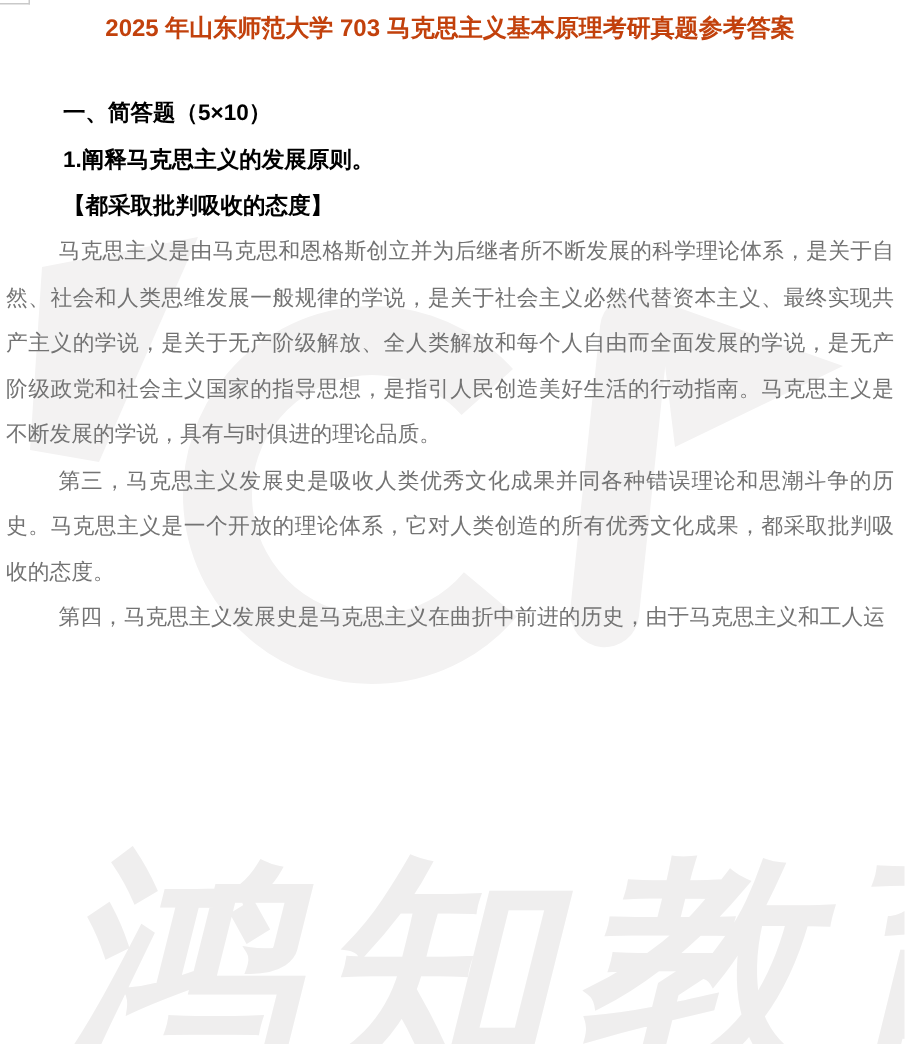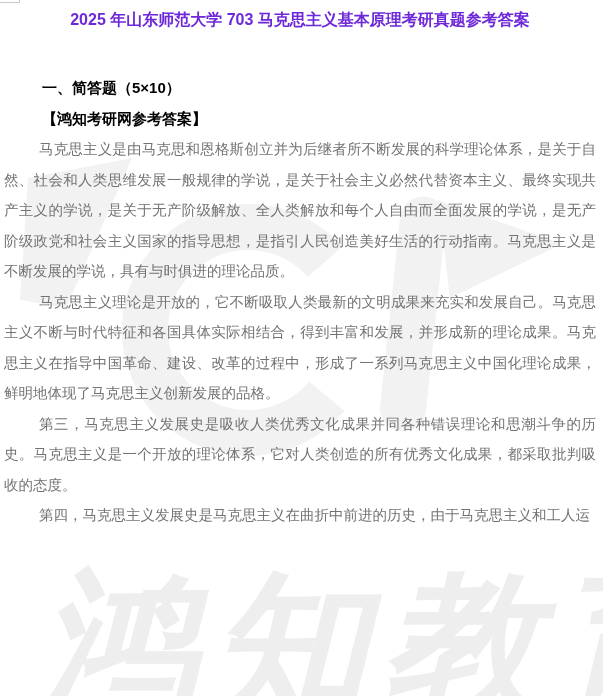--- a/index.html
+++ b/index.html
@@ -52,24 +52,24 @@
     position: relative;
     z-index: 2;
     padding: 8px 7px 0 4px; 
   }
   .doc-title {
     margin: 0;
     text-align: center;
     font-size: 16px;
     line-height: 24px;
     font-weight: bold;
-    color: #6d28d9;
+    color: #c2410c;
   }
   .headings {
-    margin-top: 40px;
+    margin-top: 28px;
     margin-left: 38px; 
   }
   .heading-line {
     font-size: 15px;
     font-weight: bold;
     line-height: 31px;
     color: #000000;
   }
   .body-para {
     margin: 0;
@@ -97,22 +97,22 @@
     <div class="wm-bottom-text">鸿知教育</div>
   </div>
 
   <div class="corner-frag"></div>
 
   <div class="content">
     <h1 class="doc-title">2025 年山东师范大学 703 马克思主义基本原理考研真题参考答案</h1>
 
     <div class="headings">
       <div class="heading-line">一、简答题（5×10）</div>
-      <div class="heading-line">【鸿知考研网参考答案】</div>
+      <div class="heading-line">1.阐释马克思主义的发展原则。</div>
+      <div class="heading-line">【都采取批判吸收的态度】</div>
     </div>
 
     <p class="body-para">马克思主义是由马克思和恩格斯创立并为后继者所不断发展的科学理论体系，是关于自然、社会和人类思维发展一般规律的学说，是关于社会主义必然代替资本主义、最终实现共产主义的学说，是关于无产阶级解放、全人类解放和每个人自由而全面发展的学说，是无产阶级政党和社会主义国家的指导思想，是指引人民创造美好生活的行动指南。马克思主义是不断发展的学说，具有与时俱进的理论品质。</p>
-    <p class="body-para">马克思主义理论是开放的，它不断吸取人类最新的文明成果来充实和发展自己。马克思主义不断与时代特征和各国具体实际相结合，得到丰富和发展，并形成新的理论成果。马克思主义在指导中国革命、建设、改革的过程中，形成了一系列马克思主义中国化理论成果，鲜明地体现了马克思主义创新发展的品格。</p>
     <p class="body-para">第三，马克思主义发展史是吸收人类优秀文化成果并同各种错误理论和思潮斗争的历史。马克思主义是一个开放的理论体系，它对人类创造的所有优秀文化成果，都采取批判吸收的态度。</p>
     <p class="body-para">第四，马克思主义发展史是马克思主义在曲折中前进的历史，由于马克思主义和工人运</p>
   </div>
 
 </div>
 
 </body></html>

